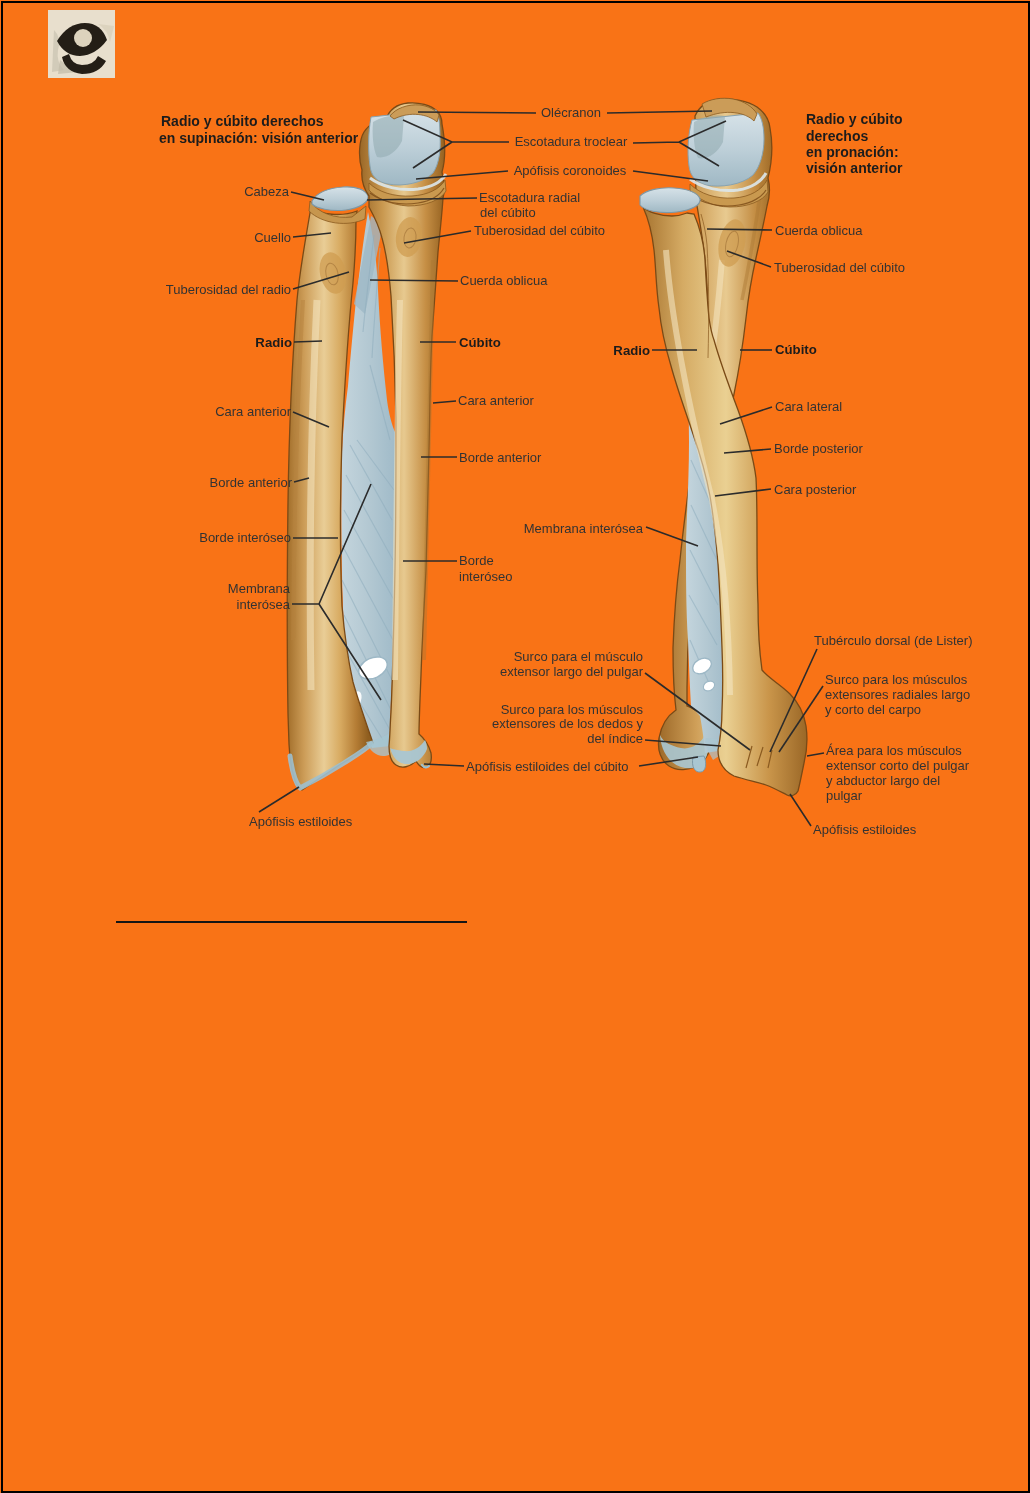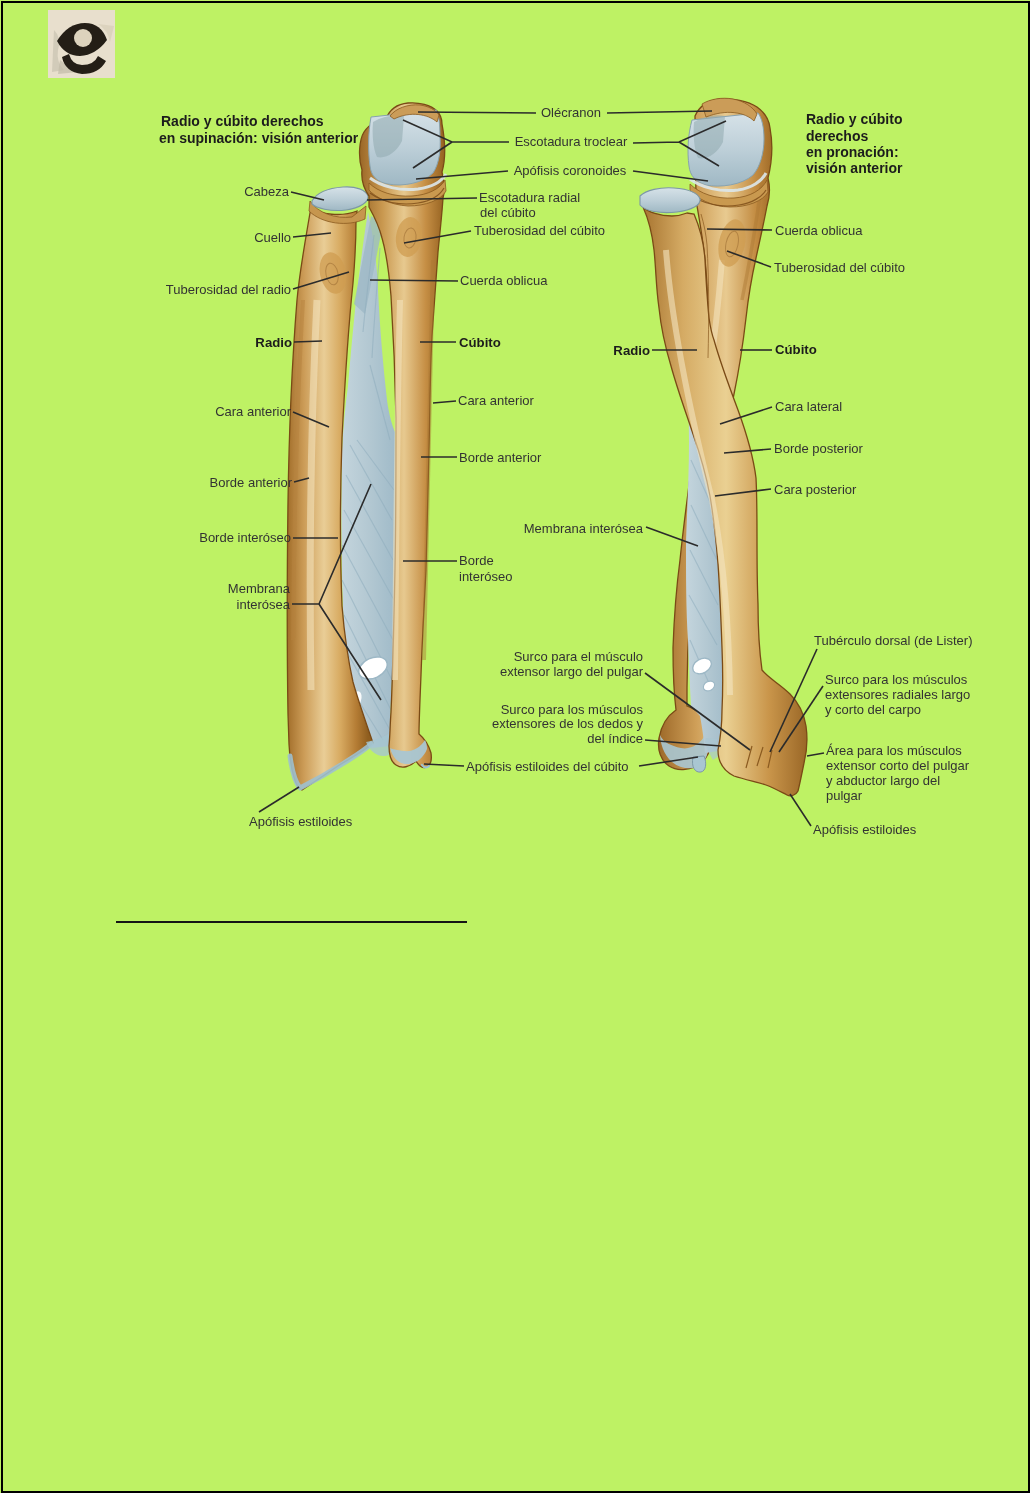--- a/index.html
+++ b/index.html
@@ -1,16 +1,16 @@
 <!DOCTYPE html>
 <html><head>
 <meta charset="utf-8">
 <style>
 html,body{margin:0;padding:0;background:#fff;}
-.page{position:relative;width:1030px;height:1493px;background:#bef264;overflow:hidden;font-family:"Liberation Sans",sans-serif;}
+.page{position:relative;width:1030px;height:1493px;background:#f97316;overflow:hidden;font-family:"Liberation Sans",sans-serif;}
 .frame{position:absolute;left:1px;top:1px;width:1025px;height:1488px;border:2px solid #000;}
 .rule{position:absolute;left:116px;top:921px;width:351px;height:2px;background:#151515;}
 </style>
 </head>
 <body>
 <div class="page">
 <div class="frame"></div>
 
 <svg style="position:absolute;left:48px;top:10px" width="67" height="68" viewBox="0 0 67 68">
   <rect x="0" y="0" width="67" height="68" fill="#e8dfcd"></rect>

